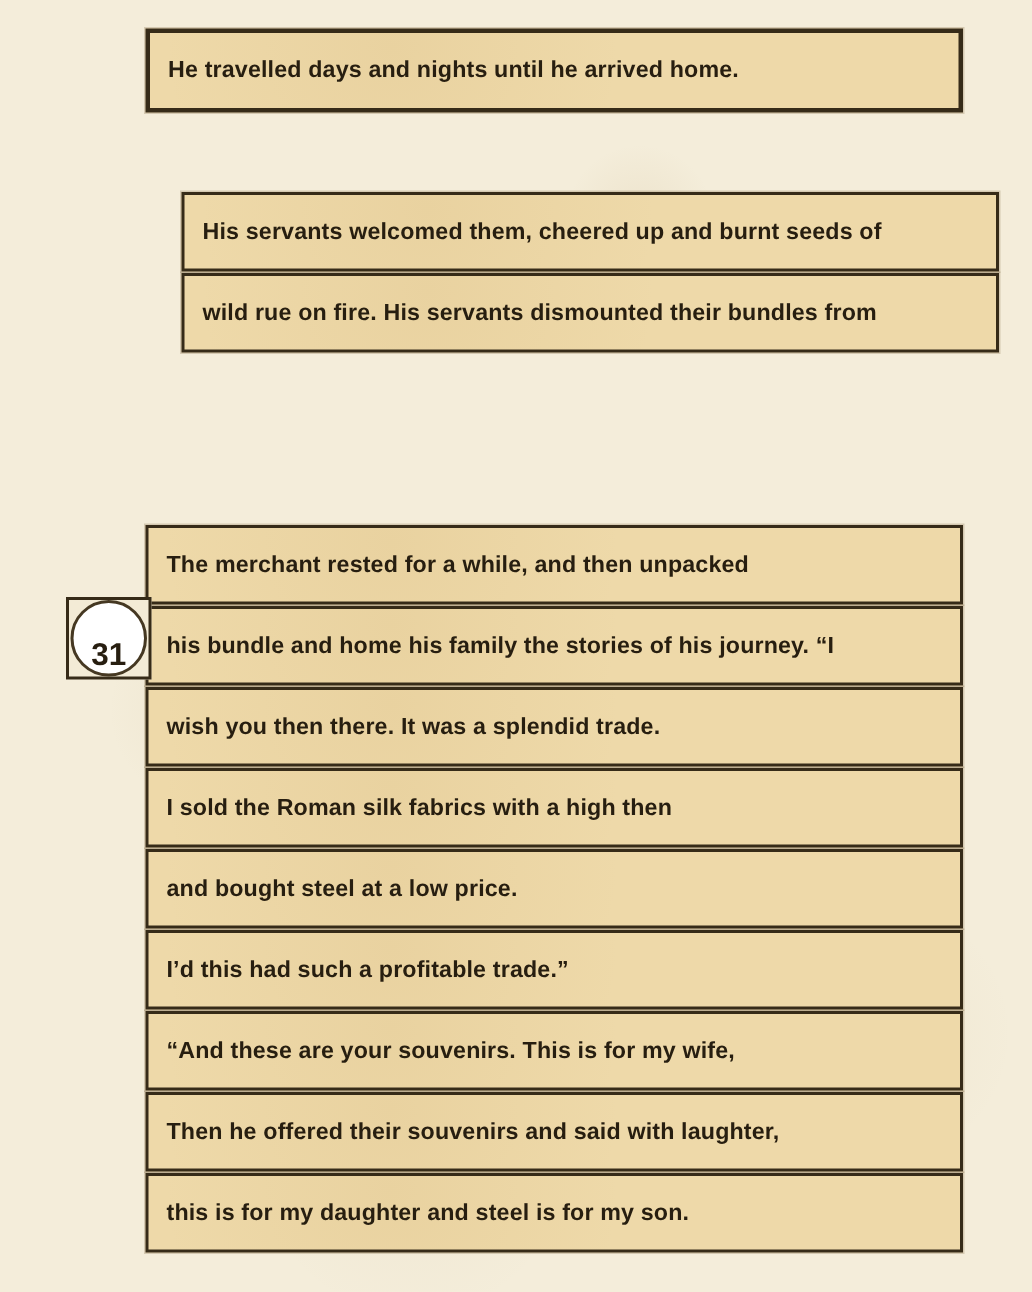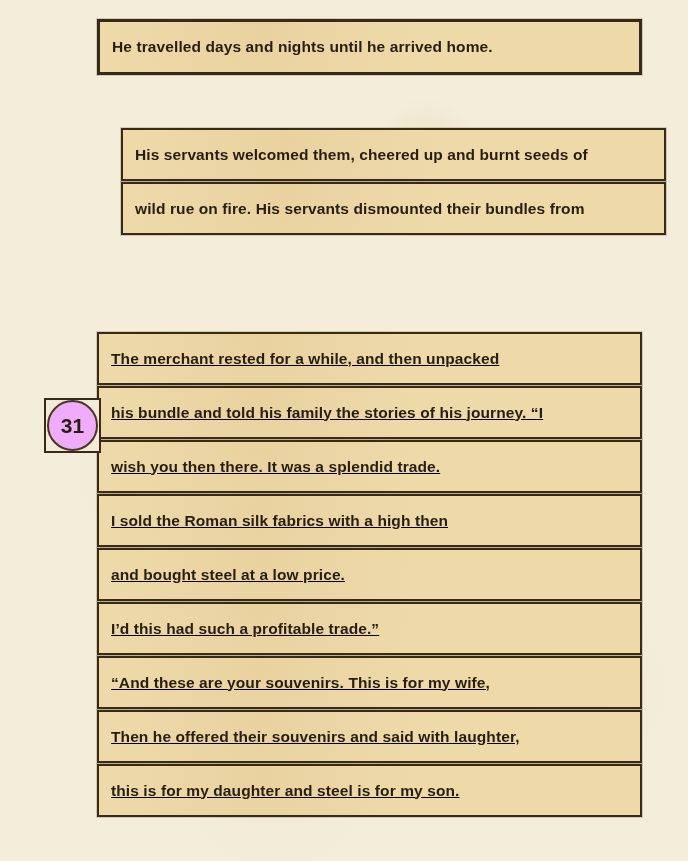--- a/index.html
+++ b/index.html
@@ -40,65 +40,65 @@
     padding-right: 8px;
     font-weight: bold;
     font-size: 15.5px;
     letter-spacing: 0.1px;
     color: #271e10;
     box-shadow: 0 0 0 1px rgba(120,95,55,0.25);
   }
   #block-1 { top: 19px; }
   #block-1 .row { height: 56px; border-width: 3px; }
   #block-2 { top: 128px; padding-left: 24px; }
-  #block-3 { top: 332px; text-decoration: underline; }
+  #block-3 { top: 350px; }
   .badge {
     position: absolute;
     left: 44px;
     top: 398px;
     width: 57px;
     height: 55px;
     box-sizing: border-box;
     border: 2.5px solid #362b18;
     background: #f3ebd6;
     display: flex;
     align-items: center;
     justify-content: center;
     z-index: 2;
   }
   .badge-circle {
     box-sizing: border-box;
     width: 51px;
     height: 51px;
     border: 2px solid #453822;
     border-radius: 50%;
-    background: #f0abfc;
+    background: #ffffff;
     display: flex;
-    align-items: center;
+    align-items: flex-end;
     justify-content: center;
     font-weight: bold;
     font-size: 21px;
     color: #271e10;
   }
 </style>
 </head>
 <body>
 
 <div class="block" id="block-1">
   <div class="row">He travelled days and nights until he arrived home.</div>
 </div>
 
 <div class="block" id="block-2">
   <div class="row">His servants welcomed them, cheered up and burnt seeds of</div>
   <div class="row">wild rue on fire. His servants dismounted their bundles from</div>
 </div>
 
 <div class="block" id="block-3">
   <div class="row">The merchant rested for a while, and then unpacked</div>
-  <div class="row">his bundle and told his family the stories of his journey. “I</div>
+  <div class="row">his bundle and home his family the stories of his journey. “I</div>
   <div class="row">wish you then there. It was a splendid trade.</div>
   <div class="row">I sold the Roman silk fabrics with a high then</div>
   <div class="row">and bought steel at a low price.</div>
   <div class="row">I’d this had such a profitable trade.”</div>
   <div class="row">“And these are your souvenirs. This is for my wife,</div>
   <div class="row">Then he offered their souvenirs and said with laughter,</div>
   <div class="row">this is for my daughter and steel is for my son.</div>
 </div>
 
 <div class="badge">

